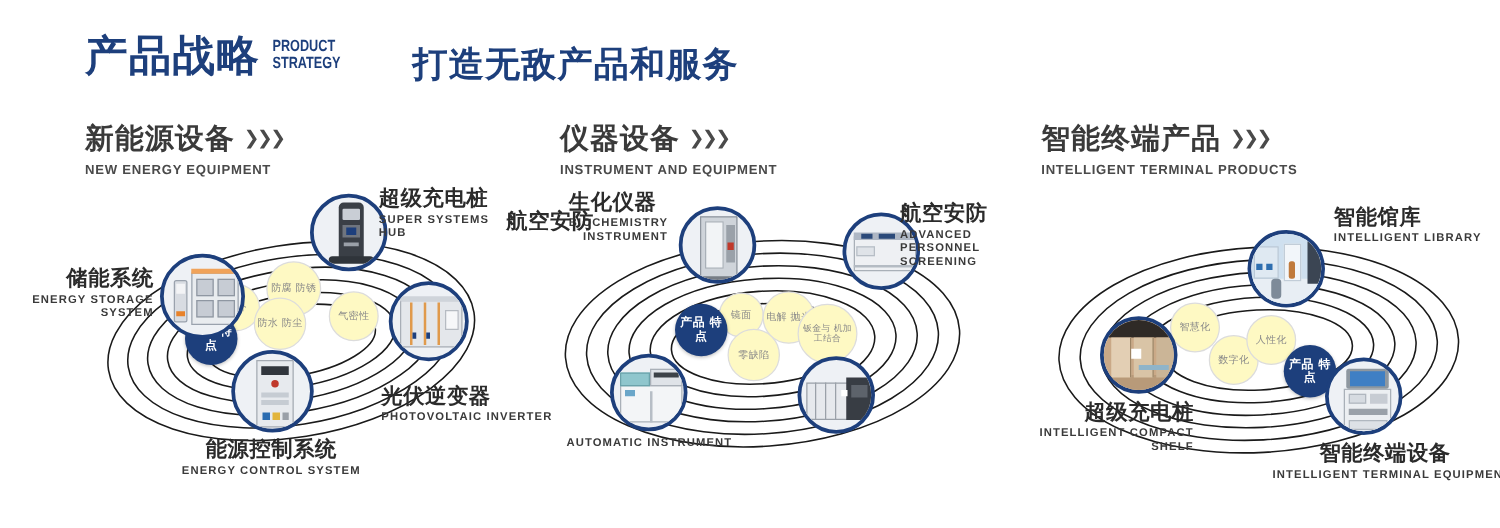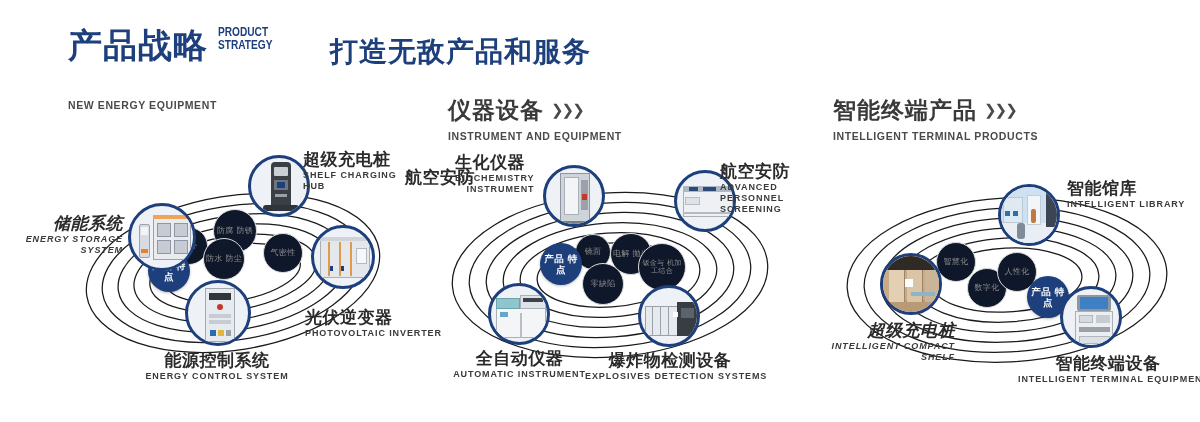--- a/index.html
+++ b/index.html
@@ -4,21 +4,21 @@
 <style>
   html,body{margin:0;padding:0;}
   body{
     width:1200px;height:422px;background:#ffffff;overflow:hidden;
     font-family:"Liberation Sans","DejaVu Sans",sans-serif;
     position:relative;
   }
   .stage{position:absolute;left:0;top:0;width:1200px;height:422px;}
 
   
-  .hdr{position:absolute;left:68px;top:26px;display:flex;align-items:flex-start;}
+  .hdr{position:absolute;left:68px;top:26px;display:flex;align-items:center;}
   .hdr-cn{
     font-size:34px;font-weight:bold;color:#1d3f7c;letter-spacing:1px;
     line-height:38px;font-family:"DejaVu Sans","Liberation Sans",sans-serif;
   }
   .hdr-en{
     margin-left:10px;margin-bottom:3px;color:#1d3f7c;font-weight:bold;
     font-size:13px;line-height:12.5px;letter-spacing:0px;
     transform:scaleX(.78);transform-origin:left bottom;white-space:pre-line;
     font-family:"Liberation Sans",sans-serif;
   }
@@ -53,25 +53,25 @@
   .node{position:absolute;border-radius:50%;overflow:hidden;
         box-sizing:border-box;border:3px solid #1d3f7c;background:#eef1f5;}
   .node .art{position:absolute;left:0;top:0;right:0;bottom:0;}
 
   
   .lbl{position:absolute;white-space:nowrap;}
   .lbl .cn{font-size:17px;font-weight:bold;color:#2b2b2b;letter-spacing:.5px;
            font-family:"DejaVu Sans","Liberation Sans",sans-serif;line-height:20px;}
   .lbl .en{font-size:9px;font-weight:bold;color:#3a3a3a;letter-spacing:.9px;
            line-height:11px;margin-top:1px;font-family:"Liberation Sans",sans-serif;}
-  .lbl.r{text-align:right;font-style:italic;}
+  .lbl.r{text-align:right;}
   .lbl.c{text-align:center;}
 
   
-  .feat{position:absolute;border-radius:50%;background:#0f172a;
+  .feat{position:absolute;border-radius:50%;background:#fef9c3;
         border:1px solid #dcdcdc;display:flex;align-items:center;
         justify-content:center;text-align:center;color:#8a8a8a;
         font-size:8px;line-height:9.5px;letter-spacing:.3px;
         font-family:"DejaVu Sans","Liberation Sans",sans-serif;
         box-sizing:border-box;}
   .badge{position:absolute;border-radius:50%;background:#1d3f7c;
          color:#ffffff;display:flex;align-items:center;justify-content:center;
          text-align:center;font-size:9.5px;font-weight:bold;line-height:11px;
          letter-spacing:.4px;font-family:"DejaVu Sans","Liberation Sans",sans-serif;
          box-shadow:0 1px 3px rgba(0,0,0,.25);}
@@ -85,20 +85,21 @@
 <div class="stage">
 
   <div class="hdr">
     <div class="hdr-cn">产品战略</div>
     <div class="hdr-en">PRODUCT
 STRATEGY</div>
   </div>
   <div class="hdr-sub">打造无敌产品和服务</div>
 
   <div class="sect" id="sect1">
+    <div><span class="cn">新能源设备</span><span class="arrows">❯❯❯</span></div>
     <div class="en">NEW ENERGY EQUIPMENT</div>
   </div>
   <div class="sect" id="sect2">
     <div><span class="cn">仪器设备</span><span class="arrows">❯❯❯</span></div>
     <div class="en">INSTRUMENT AND EQUIPMENT</div>
   </div>
   <div class="sect" id="sect3">
     <div><span class="cn">智能终端产品</span><span class="arrows">❯❯❯</span></div>
     <div class="en">INTELLIGENT TERMINAL PRODUCTS</div>
   </div>
@@ -149,21 +150,21 @@
         <div class="dv" style="left:20px;top:4px;width:20px;height:44px;background:#3a3f46;border-radius:4px 4px 1px 1px;"></div>
         <div class="dv" style="left:23px;top:9px;width:14px;height:9px;background:#c9ced5;border-radius:1px;"></div>
         <div class="dv" style="left:23px;top:22px;width:14px;height:10px;background:#6f757e;"></div>
         <div class="dv" style="left:26px;top:24px;width:8px;height:6px;background:#1d3f7c;"></div>
         <div class="dv" style="left:24px;top:36px;width:12px;height:3px;background:#9aa0a8;"></div>
         <div class="dv" style="left:12px;top:47px;width:36px;height:6px;background:#2f343a;border-radius:3px;"></div>
       </div>
     </div>
     <div class="lbl" style="left:248px;top:-6px;">
       <div class="cn">超级充电桩</div>
-      <div class="en" style="white-space:pre-line;">SHELF CHARGING HUB</div>
+      <div class="en" style="white-space:pre-line;">SUPER SYSTEMS HUB</div>
     </div>
 
     <div class="node" style="left:256px;top:70px;width:64px;height:64px;">
       <div class="art">
         <div class="dv" style="left:6px;top:12px;width:50px;height:38px;background:#e4e7eb;border:1px solid #a8aeb6;"></div>
         <div class="dv" style="left:6px;top:9px;width:50px;height:4px;background:#cfd4da;"></div>
         <div class="dv" style="left:14px;top:14px;width:2px;height:34px;background:#e09a4c;"></div>
         <div class="dv" style="left:25px;top:14px;width:2px;height:34px;background:#e09a4c;"></div>
         <div class="dv" style="left:36px;top:14px;width:2px;height:34px;background:#e09a4c;"></div>
         <div class="dv" style="left:42px;top:20px;width:11px;height:16px;background:#f6f7f9;border:1px solid #b6bbc2;"></div>
@@ -254,38 +255,33 @@
       <div class="art">
         <div class="dv" style="left:5px;top:22px;width:50px;height:30px;background:#f3f5f7;border:1px solid #a9b0b8;"></div>
         <div class="dv" style="left:5px;top:12px;width:24px;height:11px;background:#8fc6cd;border:1px solid #6ba3ab;"></div>
         <div class="dv" style="left:29px;top:9px;width:26px;height:14px;background:#dfe3e8;border:1px solid #a9b0b8;"></div>
         <div class="dv" style="left:32px;top:12px;width:20px;height:4px;background:#3c4248;"></div>
         <div class="dv" style="left:29px;top:27px;width:2px;height:25px;background:#b7bec6;"></div>
         <div class="dv" style="left:9px;top:26px;width:8px;height:5px;background:#6aa6c9;"></div>
       </div>
     </div>
     <div class="lbl c" style="left:17px;top:193px;width:165px;">
-      <div class="cn">全自动仪器</div>
       <div class="en">AUTOMATIC INSTRUMENT</div>
     </div>
 
     <div class="node" style="left:218px;top:130px;width:62px;height:62px;">
       <div class="art">
         <div class="dv" style="left:4px;top:18px;width:34px;height:30px;background:#e6e9ed;border:1px solid #9aa1a9;"></div>
         <div class="dv" style="left:11px;top:18px;width:1px;height:30px;background:#9aa1a9;"></div>
         <div class="dv" style="left:19px;top:18px;width:1px;height:30px;background:#9aa1a9;"></div>
         <div class="dv" style="left:27px;top:18px;width:1px;height:30px;background:#9aa1a9;"></div>
         <div class="dv" style="left:36px;top:14px;width:22px;height:34px;background:#383d44;"></div>
         <div class="dv" style="left:40px;top:20px;width:13px;height:10px;background:#5d636b;"></div>
         <div class="dv" style="left:32px;top:24px;width:5px;height:5px;background:#ffffff;"></div>
       </div>
-    </div>
-    <div class="lbl c" style="left:165px;top:195px;width:170px;">
-      <div class="cn">爆炸物检测设备</div>
-      <div class="en">EXPLOSIVES DETECTION SYSTEMS</div>
     </div>
   </div>
 
   <div class="cluster" style="left:815px;top:158px;width:385px;height:235px;">
 
     <svg class="rings" width="385" height="235" viewBox="0 0 385 235">
       <g fill="none" stroke="#1a1a1a" stroke-width="1.25">
         <ellipse cx="192" cy="122" rx="160" ry="82" transform="rotate(-3 192 122)"></ellipse>
         <ellipse cx="192" cy="122" rx="143" ry="72" transform="rotate(-3 192 122)"></ellipse>
         <ellipse cx="192" cy="122" rx="126" ry="62" transform="rotate(-3 192 122)"></ellipse>
@@ -307,21 +303,21 @@
         <div class="dv" style="left:0;top:36px;width:62px;height:26px;background:#e8eef4;"></div>
         <div class="dv" style="left:2px;top:10px;width:20px;height:26px;background:#dfe9f2;border:1px solid #b9c8d6;"></div>
         <div class="dv" style="left:4px;top:24px;width:5px;height:5px;background:#2f6fb0;"></div>
         <div class="dv" style="left:12px;top:24px;width:5px;height:5px;background:#2f6fb0;"></div>
         <div class="dv" style="left:26px;top:8px;width:14px;height:30px;background:#f2f6fa;border:1px solid #c2cdd8;"></div>
         <div class="dv" style="left:45px;top:6px;width:14px;height:34px;background:#3b4553;"></div>
         <div class="dv" style="left:30px;top:22px;width:5px;height:14px;background:#c07a3c;border-radius:2px;"></div>
         <div class="dv" style="left:16px;top:36px;width:8px;height:16px;background:#7e8b99;border-radius:3px;"></div>
       </div>
     </div>
-    <div class="lbl" style="left:252px;top:20px;">
+    <div class="lbl" style="left:252px;top:6px;">
       <div class="cn">智能馆库</div>
       <div class="en">INTELLIGENT LIBRARY</div>
     </div>
 
     <div class="node" style="left:65px;top:95px;width:62px;height:62px;">
       <div class="art">
         <div class="dv" style="left:0;top:0;width:62px;height:62px;background:#caa987;"></div>
         <div class="dv" style="left:0;top:0;width:62px;height:14px;background:#2f2a26;"></div>
         <div class="dv" style="left:0;top:44px;width:62px;height:18px;background:#b89a79;"></div>
         <div class="dv" style="left:6px;top:14px;width:16px;height:32px;background:#e3cfb4;border-right:1px solid #9c8465;"></div>

